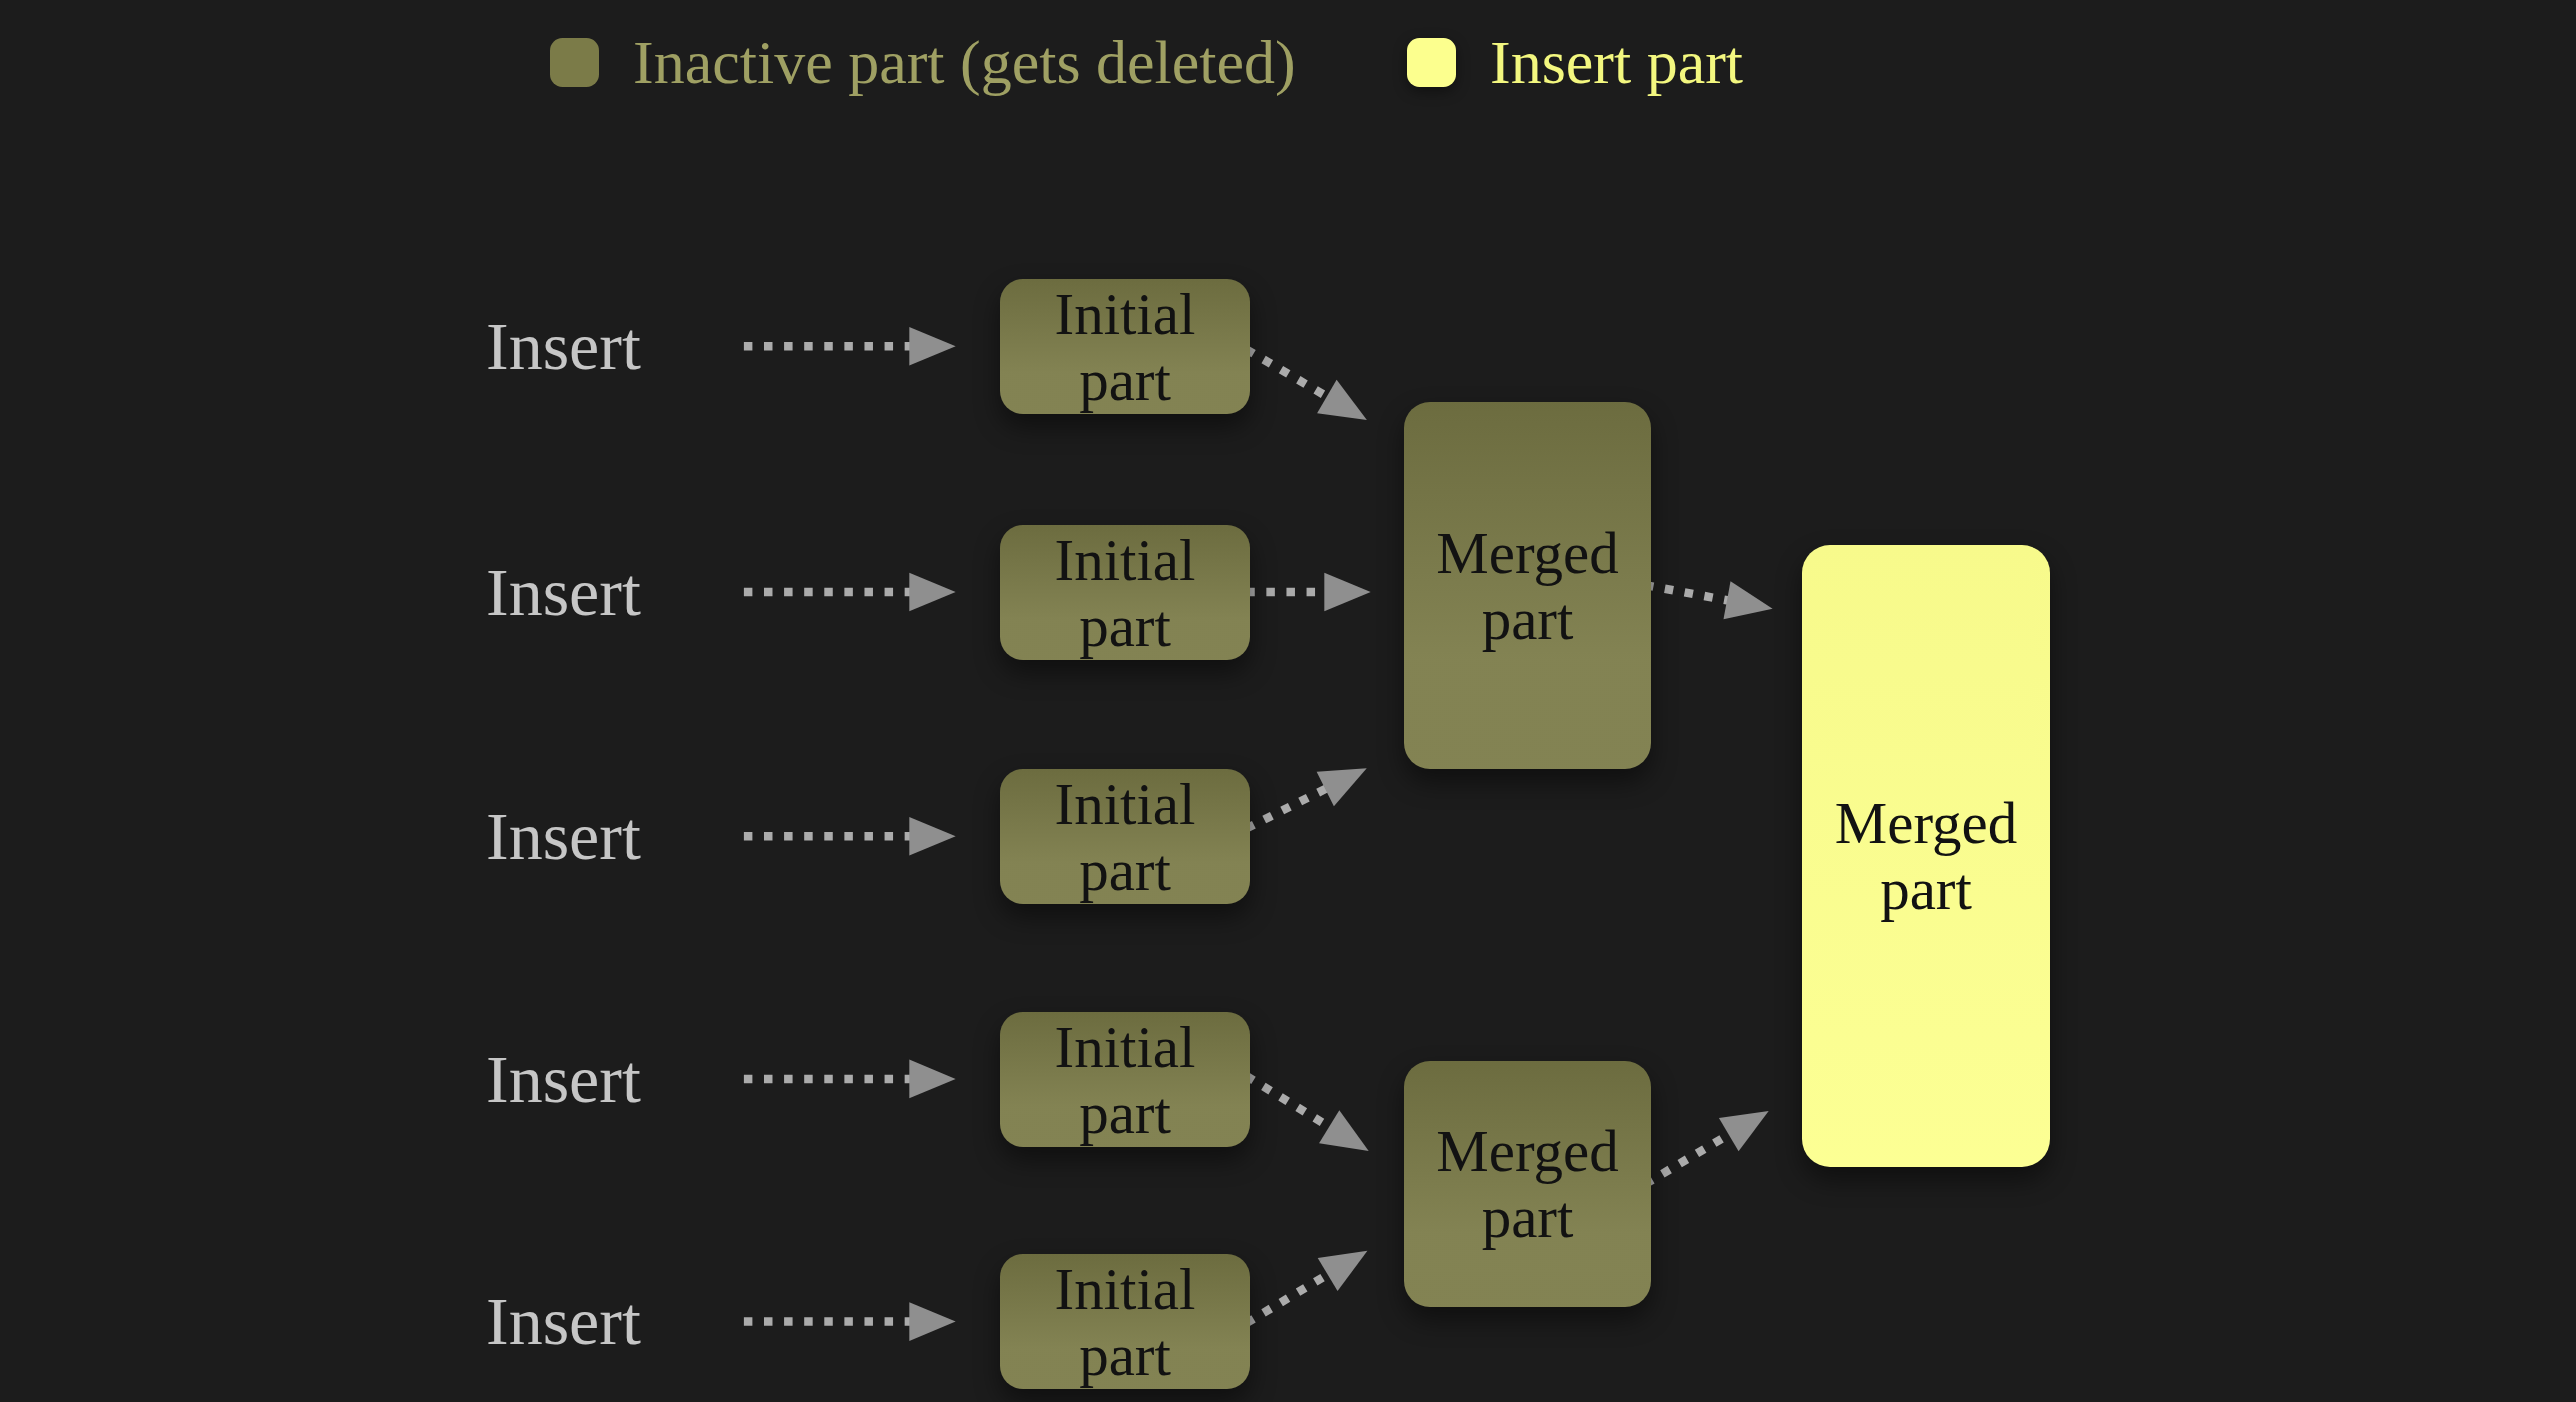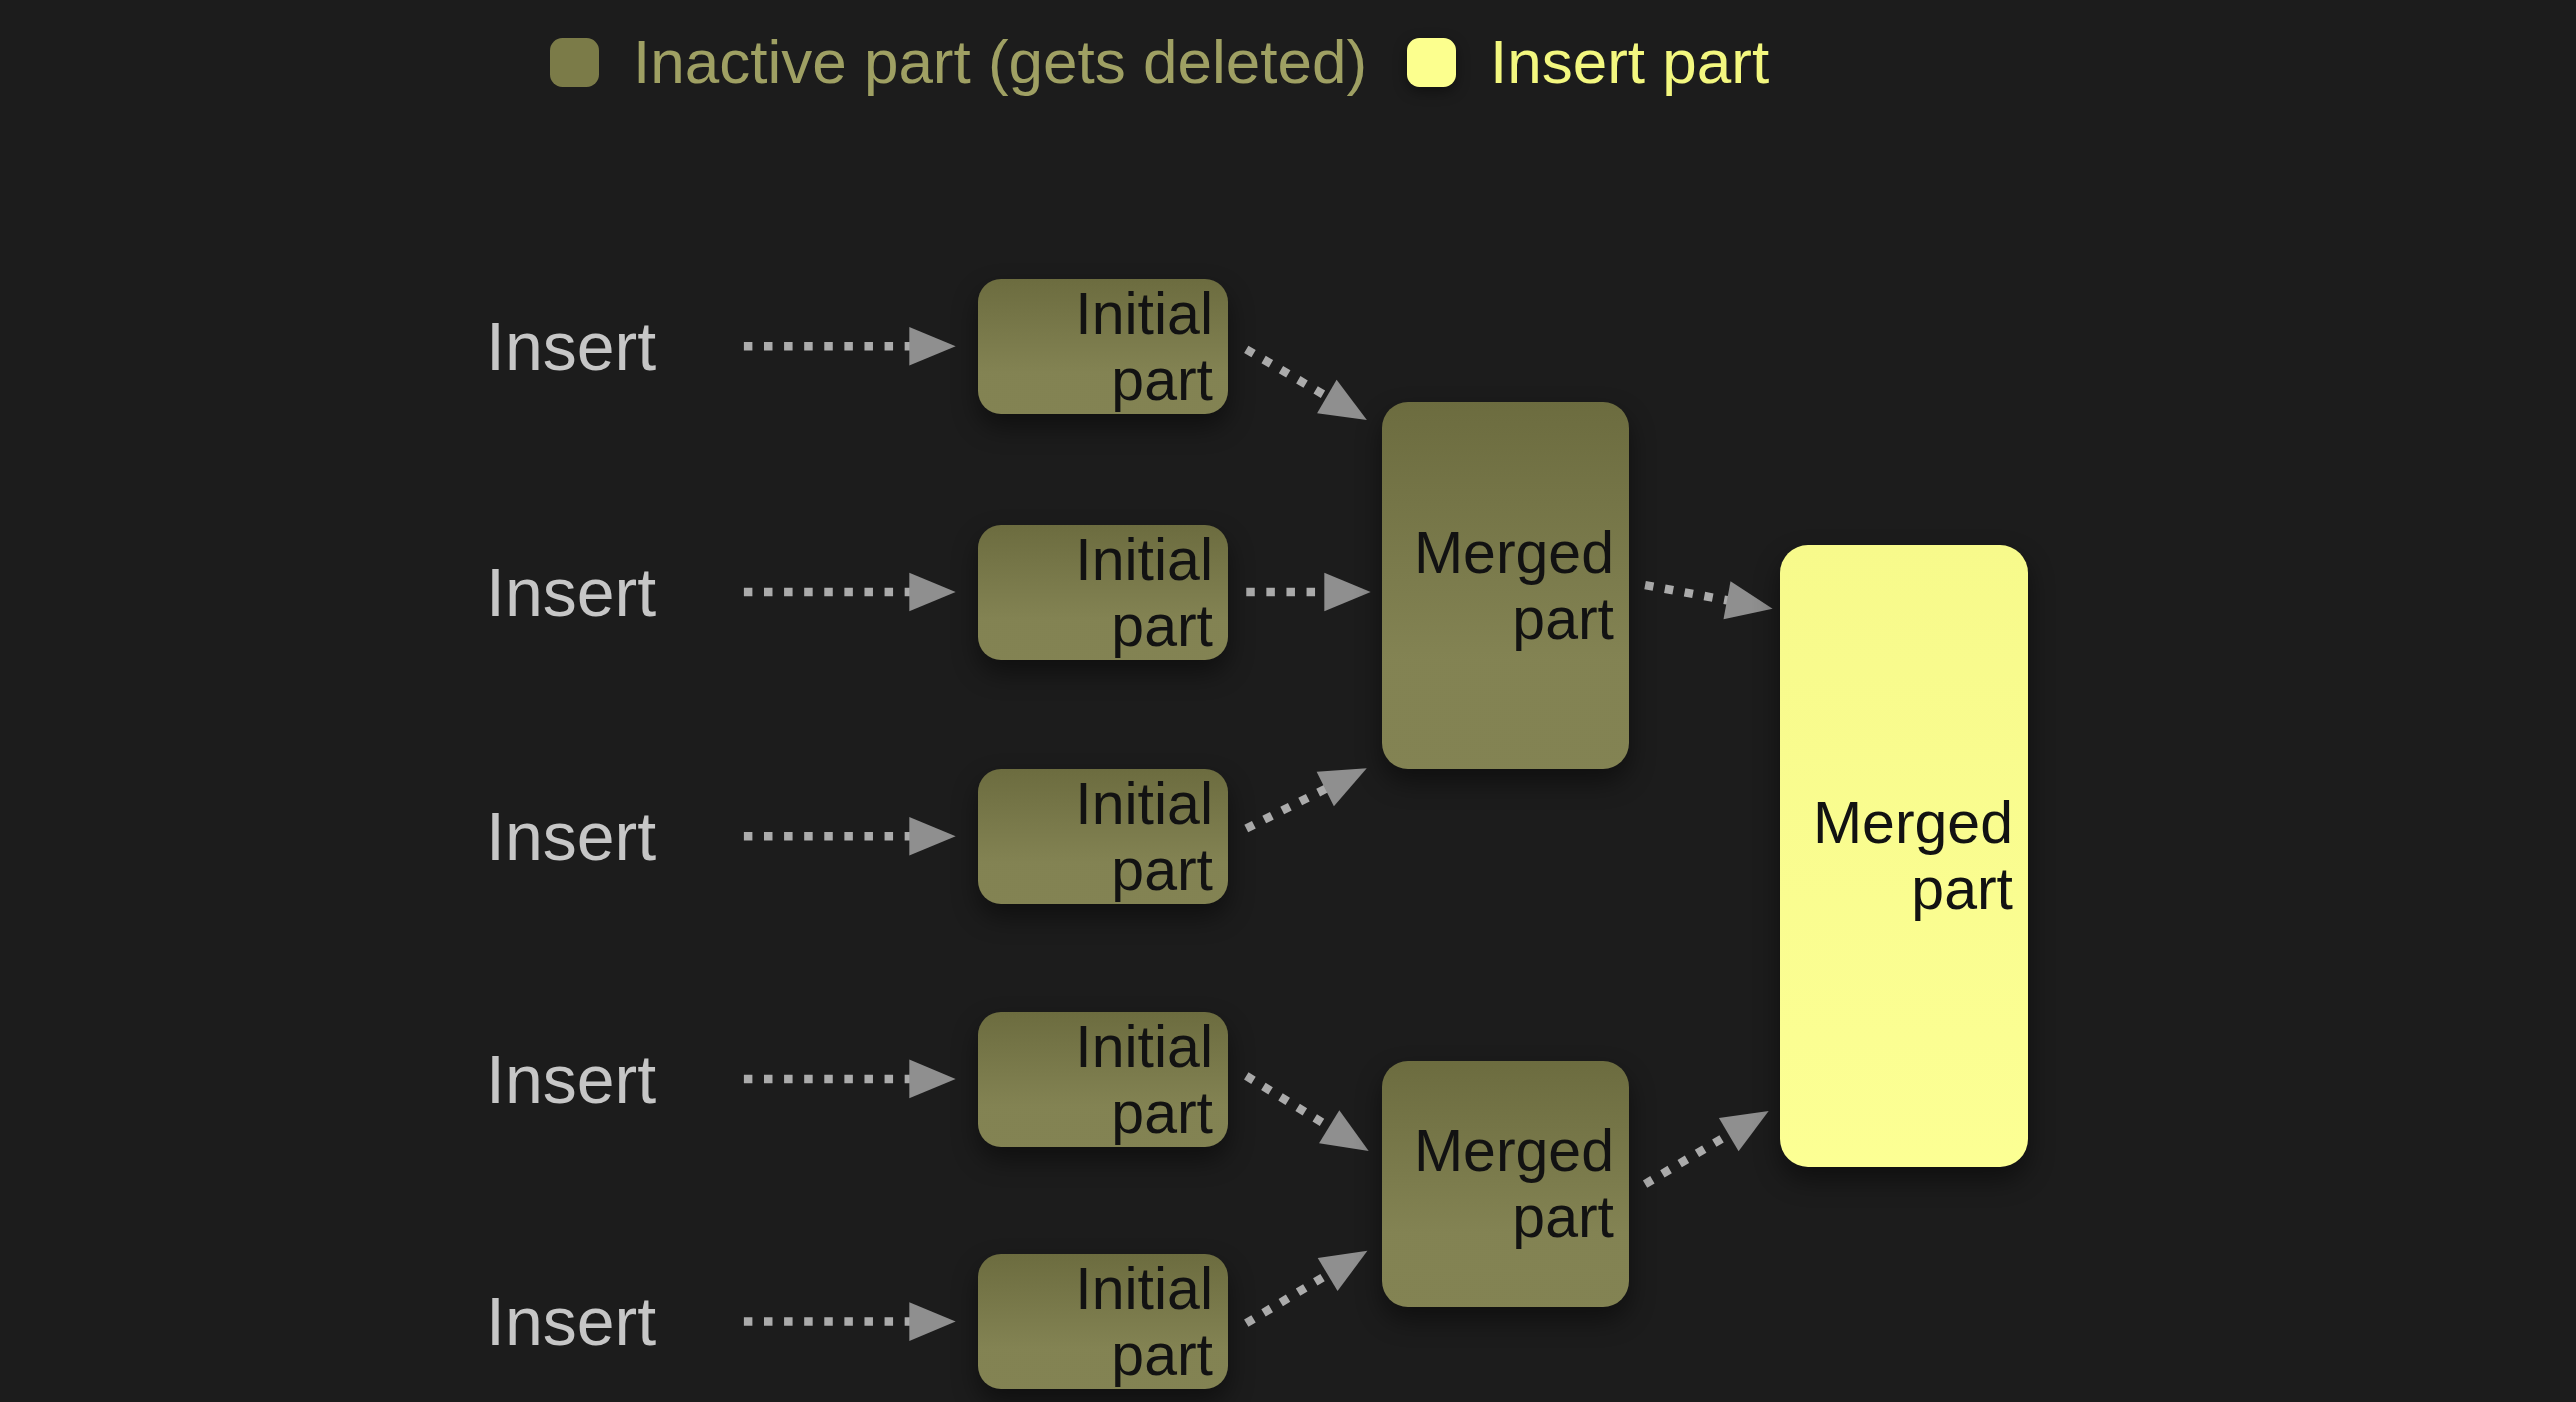--- a/index.html
+++ b/index.html
@@ -12,21 +12,21 @@
     --legend-active:#f3f77f;
     --arrow:#ababab;
     --arrowhead:#8f8f8f;
   }
   html,body{margin:0;padding:0;background:var(--bg);}
   .canvas{
     position:relative;
     width:2576px;height:1402px;
     background:var(--bg);
     overflow:hidden;
-    font-family:Liberation Sans, sans-serif;
+    font-family:Liberation Serif, serif;
   }
   
   .legend-item{
     position:absolute;top:31px;height:62px;
     display:flex;align-items:center;gap:34px;
   }
   .swatch{
     width:49px;height:49px;border-radius:12.4px;flex:0 0 auto;
   }
   .swatch-inactive{background:var(--inactive);}
@@ -35,23 +35,24 @@
   .legend-label.inactive{color:var(--legend-inactive);}
   .legend-label.active{color:var(--legend-active);}
   
   .insert-label{
     position:absolute;width:247px;text-align:left;
     color:var(--insert-text);font-size:68px;line-height:77px;height:77px;
   }
   
   .box{
     position:absolute;display:flex;align-items:center;justify-content:center;
-    text-align:right;box-sizing:border-box;padding:0 15px;
+    text-align:center;box-sizing:border-box;padding:0 4px;
     color:var(--node-text);font-size:59px;line-height:66px;
     box-shadow:0 12.4px 26px rgba(0,0,0,.45);
+    margin-left:22px;
   }
   .box.inactive{
     background:linear-gradient(180deg, rgba(0,0,0,.12), rgba(255,255,255,.06) 70%), var(--inactive);
     border-radius:23px;
   }
   .box.merged{border-radius:26px;}
   .box.active{
     background:linear-gradient(180deg, rgba(0,0,0,.02), rgba(255,255,255,.05)), var(--active);
     border-radius:28px;
   }

